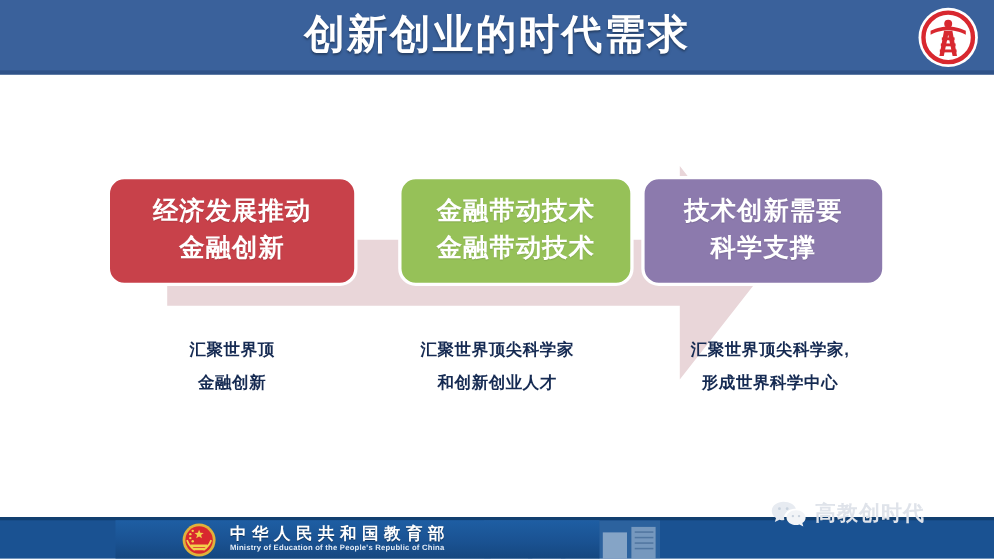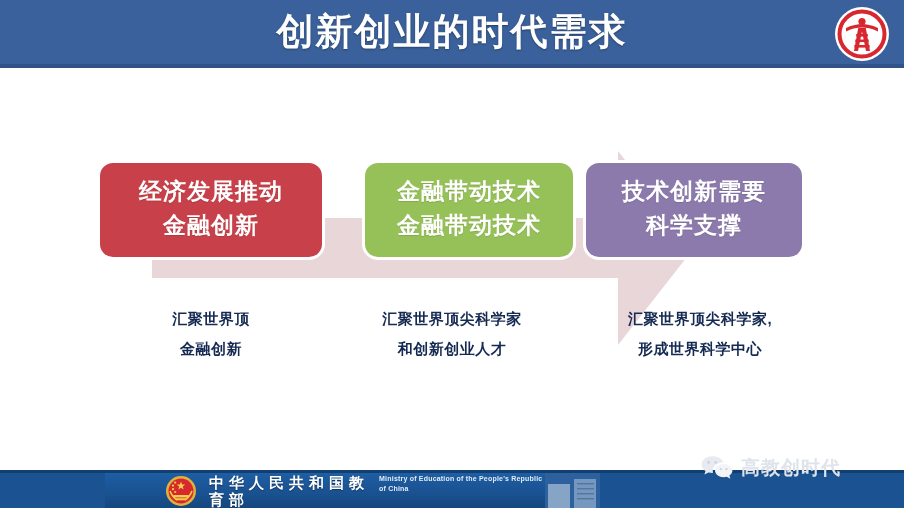--- a/index.html
+++ b/index.html
@@ -138,21 +138,21 @@
     align-items: center;
   }
   .emblem {
     width: 32px; height: 32px;
     margin-left: 60px;
     flex: 0 0 auto;
   }
   .footer-text {
     margin-left: 12px;
     display: flex;
-    flex-direction: row;
+    flex-direction: column;
     justify-content: center;
   }
   .footer-cn {
     color: #ffffff;
     font-size: 15px;
     font-weight: bold;
     letter-spacing: 5px;
     line-height: 17px;
     text-shadow: 0 1px 1px rgba(0,0,0,0.4);
   }

